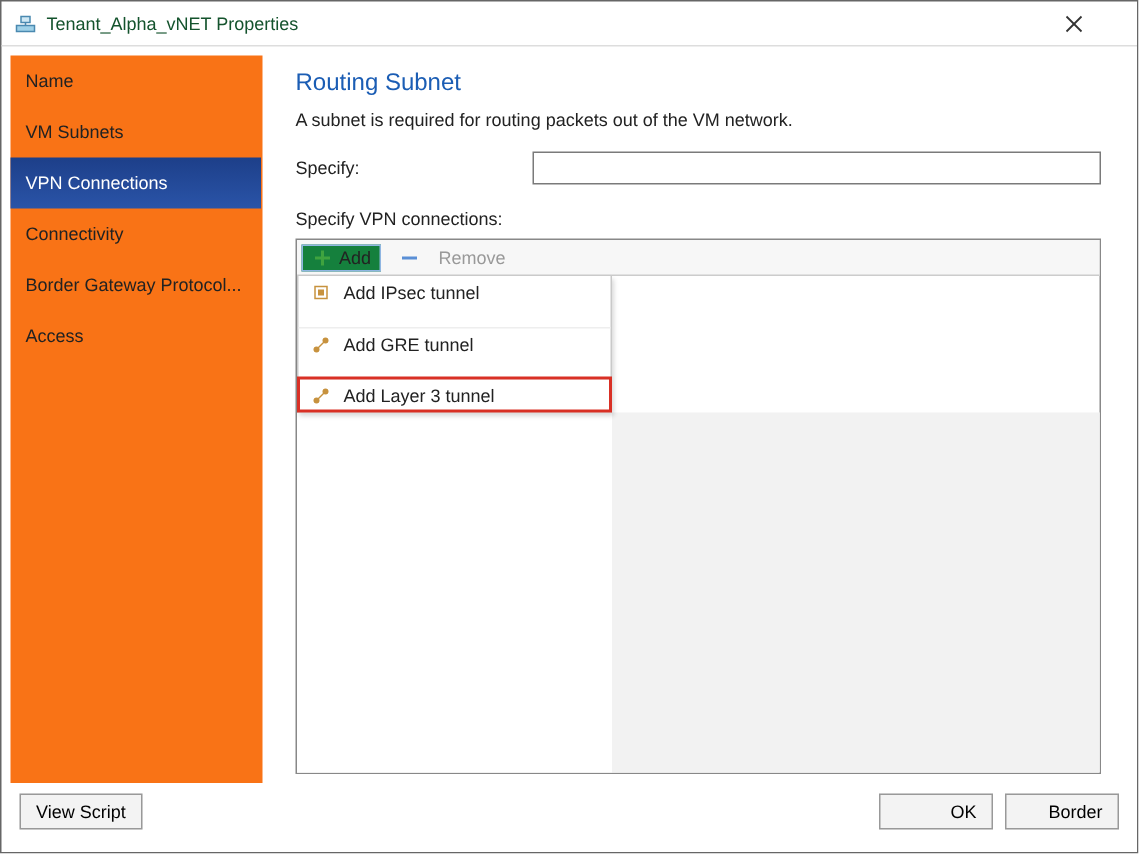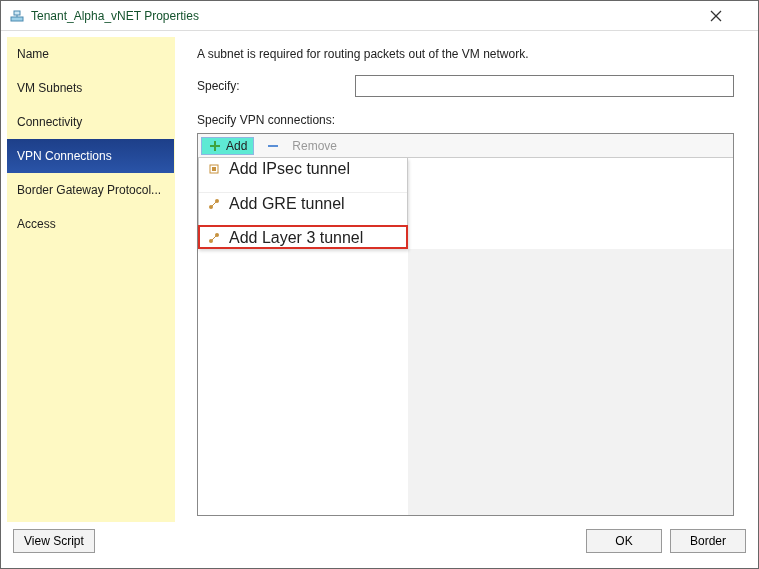--- a/index.html
+++ b/index.html
@@ -3,48 +3,48 @@
 <meta charset="utf-8">
 <style>
   * { box-sizing: border-box; }
   html, body { margin:0; padding:0; font-family: "Segoe UI", Tahoma, Arial, sans-serif; font-size:12px; color:#222; }
   .window { width:759px; height:569px; border:1px solid #666; background:#fff; display:flex; flex-direction:column; }
   .titlebar { height:30px; display:flex; align-items:center; padding:0 8px; border-bottom:1px solid #ddd; }
   .titlebar .icon { width:16px; height:16px; margin-right:6px; }
   .titlebar .title { flex:1; font-size:12px; color:#14532d; }
   .titlebar .close { width:40px; text-align:center; font-size:14px; color:#333; cursor:pointer; }
   .body { flex:1; display:flex; overflow:hidden; padding:6px 6px 0 6px; }
-  .sidebar { width:168px; background:#fef9c3; display:flex; flex-direction:column; border-right:1px solid transparent; }
+  .sidebar { width:168px; background:#f97316; display:flex; flex-direction:column; border-right:1px solid transparent; }
   .side-item { padding:10px 10px; font-size:12px; color:#222; cursor:pointer; white-space:nowrap; overflow:hidden; text-overflow:ellipsis; }
   .side-item.selected { position:relative; background:linear-gradient(#1d3f89,#2a54a8); color:#fff; }
   .side-item.selected::after {
     content:""; position:absolute; right:-9px; top:50%; transform:translateY(-50%);
     border-top:9px solid transparent; border-bottom:9px solid transparent; border-left:9px solid #2a54a8;
   }
   .content { flex:1; padding:10px 18px 0 22px; display:flex; flex-direction:column; overflow:hidden; }
   .heading { color:#1b5db4; font-size:16px; margin-bottom:8px; }
   .desc { font-size:12px; margin-bottom:14px; }
   .row { display:flex; align-items:center; margin-bottom:16px; }
   .row label { width:158px; font-size:12px; }
   .row input[type=text] { flex:1; height:22px; border:1px solid #7a7a7a; padding:1px 4px; font-size:12px; }
   .sublabel { font-size:12px; margin-bottom:6px; }
   .listbox { border:1px solid #888; flex:1; display:flex; flex-direction:column; min-height:0; margin-bottom:6px;}
   .toolbar { height:24px; background:#f7f7f7; border-bottom:1px solid #ccc; display:flex; align-items:center; padding:0 3px; gap:6px;}
   .tbtn { display:flex; align-items:center; gap:4px; padding:1px 6px; font-size:12px; cursor:pointer; }
-  .tbtn.add { border:1px solid #8fb6e2; background:#5eead4; }
+  .tbtn.add { border:1px solid #8fb6e2; background:#15803d; }
   .dropdown { position:relative; width:210px; background:#fff; border-left:1px solid #c9c9c9; border-right:1px solid #c9c9c9; border-bottom:1px solid #c9c9c9; box-shadow:1px 2px 3px rgba(0,0,0,0.15);}
-  .dd-item { display:flex; align-items:center; height:22px; padding:0 6px; gap:6px; font-size:16px; cursor:pointer; }
+  .dd-item { display:flex; align-items:center; height:22px; padding:0 6px; gap:6px; font-size:12px; cursor:pointer; }
   .dd-item + .dd-item { border-top:1px solid #eee;margin-top:12px; }
   .dd-item .dd-icon { width:18px; display:flex; justify-content:center; }
   .dd-item.highlight { outline:2px solid #d93025; outline-offset:-1px; position:relative; z-index:2;}
   .listarea { flex:1; background:#fff; display:flex; }
   .list-left { width:210px; background:#fff; }
   .list-right { flex:1; background:#f2f2f2; }
   .footer { height:46px; border-top:0; display:flex; align-items:center; padding:0 12px 8px 12px; }
-  .btn { height:24px; min-width:76px; border:1px solid #999; background:#f3f3f3; font-size:12px; cursor:pointer; padding:0 10px; }
+  .btn { height:24px; min-width:76px; border:1px solid #999; background:#f3f3f3; font-size:12px; cursor:pointer; padding:0 10px;text-align:right; }
   .btn + .btn { margin-left:8px; }
   .spacer { flex:1; }
   svg { display:block; }
 </style>
 </head>
 <body>
 
 <div class="window">
 
   <div class="titlebar">
@@ -62,27 +62,28 @@
         <line x1="11" y1="1" x2="1" y2="11" stroke="#333" stroke-width="1.2"></line>
       </svg>
     </span>
   </div>
 
   <div class="body">
 
     <div class="sidebar">
       <div class="side-item">Name</div>
       <div class="side-item">VM Subnets</div>
+      <div class="side-item selected">VPN Connections</div>
       <div class="side-item">Connectivity</div>
-      <div class="side-item selected">VPN Connections</div>
       <div class="side-item">Border Gateway Protocol...</div>
       <div class="side-item">Access</div>
     </div>
 
     <div class="content">
+      <div class="heading">Routing Subnet</div>
       <div class="desc">A subnet is required for routing packets out of the VM network.</div>
 
       <div class="row">
         <label>Specify:</label>
         <input type="text" value="" style="">
       </div>
 
       <div class="sublabel">Specify VPN connections:</div>
 
       <div class="listbox">

